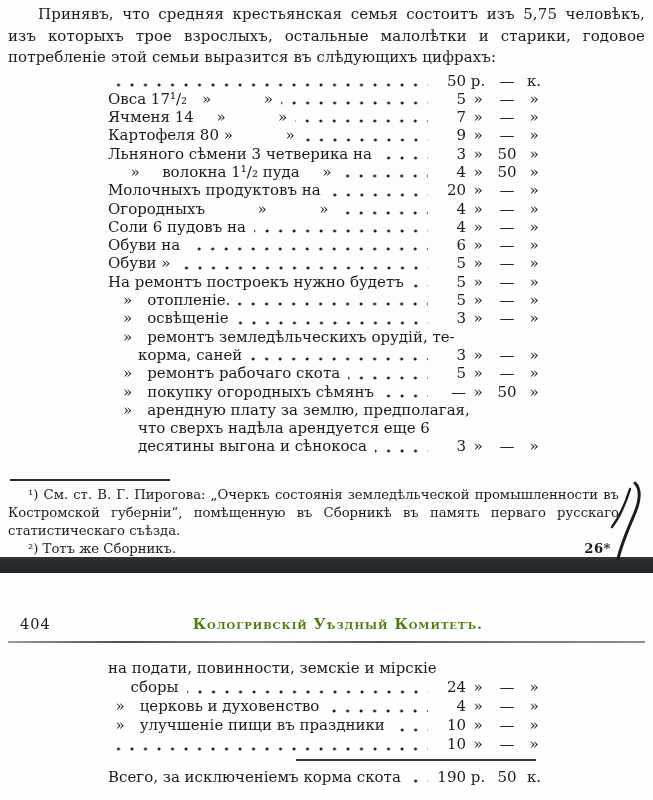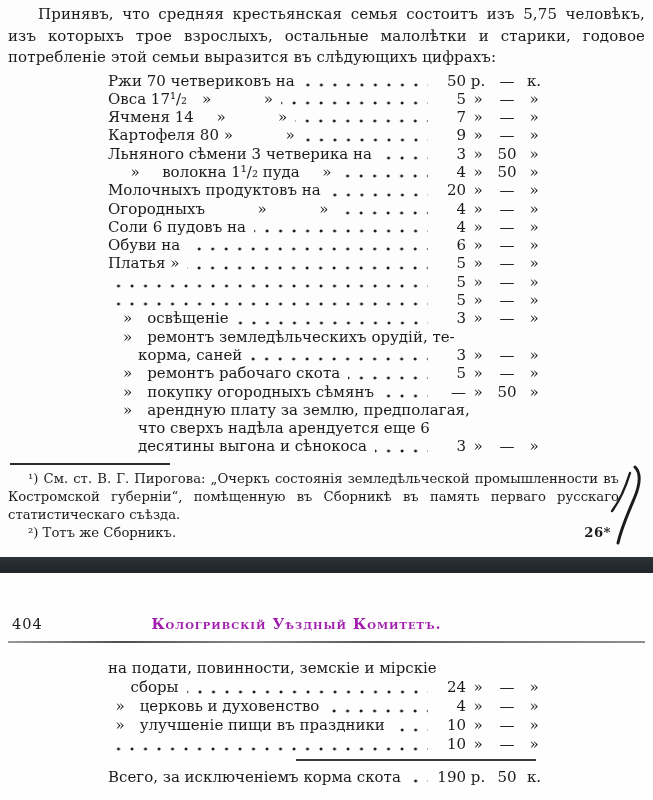--- a/index.html
+++ b/index.html
@@ -23,55 +23,54 @@
     flex:1 1 10px; height:4px; align-self:flex-end; margin:0 2px 3px 8px;
     background-image:radial-gradient(circle at 2px 2px, #1a1a1a 1.15px, rgba(0,0,0,0) 1.8px);
     background-size:13.5px 4px; background-repeat:repeat-x; background-position:right 1px bottom 0;
   }
   .amt { flex:0 0 auto; }
   .rub { width:36px; text-align:right; }
   .ru  { width:24px; text-align:center; }
   .kop { width:34px; text-align:center; }
   .ku  { width:20px; text-align:center; }
   
-  .footnote-area { position:relative; margin-top:7px; font-size:13.2px; line-height:18px; }
+  .footnote-area { position:relative; margin-top:23px; font-size:13.2px; line-height:18px; }
   .fn-rule { width:160px; height:2px; background:#2b2b2b; margin:0 0 5px 2px; }
   .fn { margin:0; text-align:justify; text-indent:20px; padding-right:26px; }
   .fn-last { display:flex; justify-content:space-between; padding-right:34px; }
   .fn-last .fn-text { text-indent:0; padding-left:20px; }
   .sig { font-weight:bold; letter-spacing:0.5px; }
   .pen { position:absolute; right:2px; top:0; }
   
   .band { height:16px; background:linear-gradient(180deg,#2f343a 0%, #262b2f 45%, #22262a 100%); }
   
   .page2 { box-sizing:border-box; height:227px; padding:42px 8px 0 8px; background:#fefefe; }
-  .runhead { display:flex; align-items:baseline; font-size:14.5px; margin:0 4px; }
+  .runhead { display:flex; align-items:baseline; font-size:14.5px; margin:0 12px; }
   .pgnum { width:90px; letter-spacing:1px; }
-  .rtitle { flex:1; text-align:center; font-weight:bold; font-variant:small-caps; letter-spacing:1px; color:#a21caf; }
+  .rtitle { flex:1; text-align:right; font-weight:bold; font-variant:small-caps; letter-spacing:1px; color:#4d7c0f; }
   .rspacer { width:150px; }
   .head-rule {
     height:2px; margin:9px 0 0 0;
     background:linear-gradient(90deg,#9a9a9a,#4e4e4e 18%,#8a8a8a 38%,#555 58%,#777 78%,#8f8f8f);
   }
   .list2 { margin:16px 0 0 100px; width:436px; line-height:19px; }
   .sum-rule { width:240px; height:1.5px; background:#3a3a3a; margin:5px 0 0 288px; }
   .total-row { margin:7px 0 0 100px; width:436px; font-size:15px; }
 </style>
 </head>
 <body>
 
 <div class="sheet">
 
   <section class="page1">
     <p class="para">Принявъ, что средняя крестьянская семья состоитъ изъ 5,75 человѣкъ, изъ которыхъ трое взрослыхъ, остальные малолѣтки и старики, годовое потребленіе этой семьи выразится въ слѣдующихъ цифрахъ:</p>
 
     <div id="list1" class="list list1">
         <div class="row-group">
           <div class="rline">
-            <span class="ltext">Ржи 70 четвериковъ на</span>
             <span class="leader"></span>
             <span class="amt rub">50</span>
             <span class="amt ru">р.</span>
             <span class="amt kop">—</span>
             <span class="amt ku">к.</span>
           </div>
         </div>
         <div class="row-group">
           <div class="rline">
             <span class="ltext">Овса 17¹/₂ »    »</span>
@@ -157,39 +156,41 @@
             <span class="ltext">Обуви на</span>
             <span class="leader"></span>
             <span class="amt rub">6</span>
             <span class="amt ru">»</span>
             <span class="amt kop">—</span>
             <span class="amt ku">»</span>
           </div>
         </div>
         <div class="row-group">
           <div class="rline">
-            <span class="ltext">Платья »</span>
-            <span class="leader"></span>
-            <span class="amt rub">5</span>
-            <span class="amt ru">»</span>
-            <span class="amt kop">—</span>
-            <span class="amt ku">»</span>
-          </div>
-        </div>
-        <div class="row-group">
-          <div class="rline">
-            <span class="leader"></span>
-            <span class="amt rub">5</span>
-            <span class="amt ru">»</span>
-            <span class="amt kop">—</span>
-            <span class="amt ku">»</span>
-          </div>
-        </div>
-        <div class="row-group">
-          <div class="rline">
+            <span class="ltext">Обуви »</span>
+            <span class="leader"></span>
+            <span class="amt rub">5</span>
+            <span class="amt ru">»</span>
+            <span class="amt kop">—</span>
+            <span class="amt ku">»</span>
+          </div>
+        </div>
+        <div class="row-group">
+          <div class="rline">
+            <span class="ltext">На ремонтъ построекъ нужно будетъ</span>
+            <span class="leader"></span>
+            <span class="amt rub">5</span>
+            <span class="amt ru">»</span>
+            <span class="amt kop">—</span>
+            <span class="amt ku">»</span>
+          </div>
+        </div>
+        <div class="row-group">
+          <div class="rline">
+            <span class="ltext">  »  отопленіе.</span>
             <span class="leader"></span>
             <span class="amt rub">5</span>
             <span class="amt ru">»</span>
             <span class="amt kop">—</span>
             <span class="amt ku">»</span>
           </div>
         </div>
         <div class="row-group">
           <div class="rline">
             <span class="ltext">  »  освѣщеніе</span>

